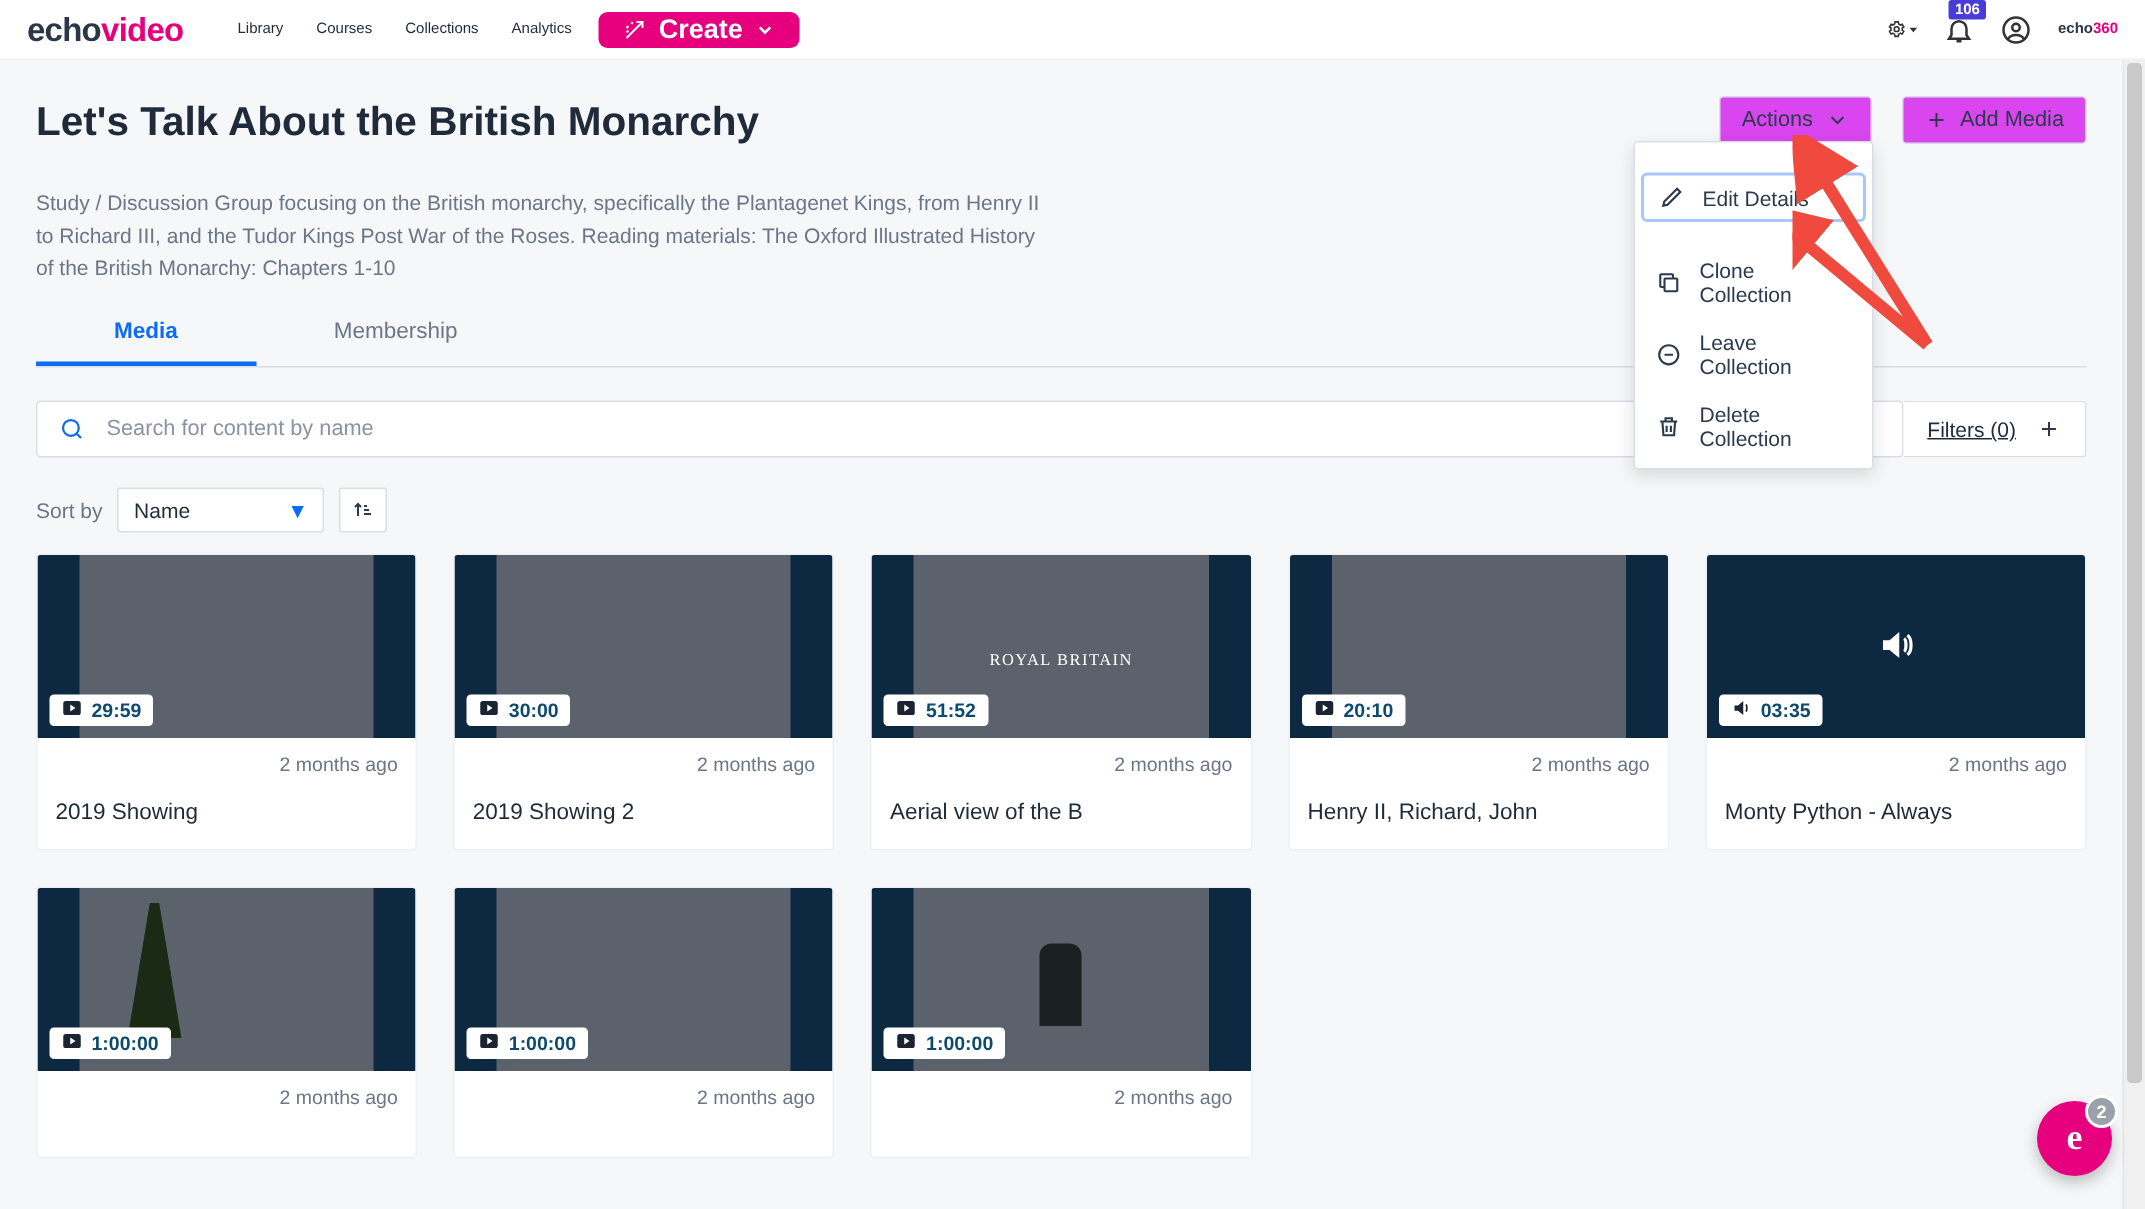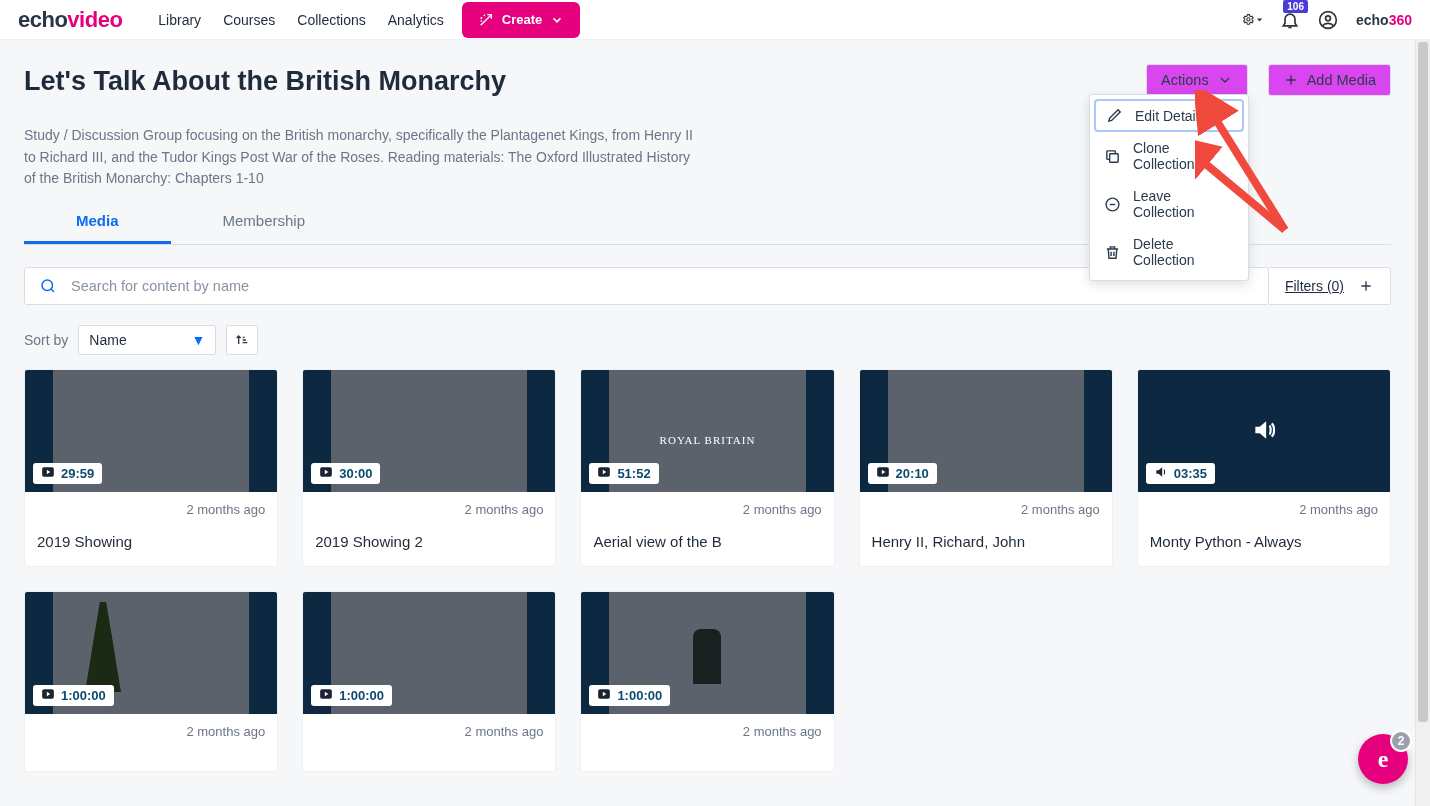--- a/index.html
+++ b/index.html
@@ -12,44 +12,44 @@
     --navy:#0d2942;
   }
   *{box-sizing:border-box}
   html,body{margin:0;padding:0;height:806px;width:1430px;overflow:hidden;font-family:"Segoe UI",Arial,sans-serif;font-size:14px;color:var(--ink);}
   body{background:#fff;display:flex;flex-direction:column}
   
   .topbar{height:40px;display:flex;align-items:center;padding:0 18px;border-bottom:1px solid #eef0f4;background:#fff;flex:none}
   .logo{font-weight:800;font-size:22px;letter-spacing:-.5px}
   .logo .a{color:#2b3646}.logo .b{color:var(--pink)}
   .nav{display:flex;gap:22px;margin-left:36px}
-  .nav a{color:var(--ink);text-decoration:none;font-size:14px;cursor:pointer}
-  .create-btn{margin-left:18px;background:var(--pink);color:#fff;border:none;border-radius:6px;height:36px;padding:0 16px;display:flex;align-items:center;gap:8px;font-weight:600;font-size:13px;cursor:pointer}
+  .nav a{color:var(--ink);text-decoration:none;font-size:10px;cursor:pointer}
+  .create-btn{margin-left:18px;background:var(--pink);color:#fff;border:none;border-radius:6px;height:24px;padding:0 16px;display:flex;align-items:center;gap:8px;font-weight:600;font-size:18px;cursor:pointer}
   .spacer{flex:1}
   .topicons{display:flex;align-items:center;gap:18px}
   .icn{width:20px;height:20px;display:flex;align-items:center;justify-content:flex-end;color:#333;cursor:pointer}
   .bell-wrap{position:relative}
   .badge{position:absolute;top:-10px;right:-8px;background:#4a3dd7;color:#fff;font-size:10px;font-weight:700;padding:1px 4px;border-radius:2px}
-  .brand-mini{font-size:14px;font-weight:700}.brand-mini .a{color:#2b3646}.brand-mini .b{color:var(--pink)}
+  .brand-mini{font-size:10px;font-weight:700}.brand-mini .a{color:#2b3646}.brand-mini .b{color:var(--pink)}
   
   .shell{flex:1;display:flex;min-height:0}
   .scroll-area{flex:1;background:var(--bg);overflow:hidden;position:relative}
   .scrollbar{width:15px;background:#f0f0f0;border-left:1px solid #e5e5e5;position:relative}
   .scroll-thumb{position:absolute;left:2px;right:2px;top:2px;height:680px;background:#c9c9c9;border-radius:3px}
   
   .page{padding:26px 24px 0 24px;position:relative}
   h1{font-size:27px;font-weight:700;margin:0 0 28px 0;color:var(--ink)}
   .desc{color:var(--muted);font-size:14px;line-height:1.55;max-width:680px;margin-bottom:12px}
   .topright-buttons{position:absolute;top:24px;right:24px;display:flex;gap:20px}
   .btn{height:32px;border:1px solid var(--border);background:#d946ef;border-radius:3px;display:flex;align-items:center;gap:8px;padding:0 14px;font-size:14.5px;color:#2b3a4d;cursor:pointer}
   .btn svg{width:16px;height:16px}
   
   .dropdown{position:absolute;top:54px;right:166px;width:160px;background:#fff;border:1px solid var(--border);border-radius:3px;box-shadow:0 4px 12px rgba(0,0,0,.12);padding:4px 0;z-index:20}
   .dd-item{display:flex;align-items:center;gap:12px;padding:8px 14px;font-size:14px;color:#2b3a4d;cursor:pointer}
-  .dd-item.hl{background:#fff;border:2px solid #a7c7ff;border-radius:4px;margin:0 4px;padding:6px 10px}
+  .dd-item.hl{background:#fff;border:2px solid #a7c7ff;border-radius:4px;margin:16px 4px;padding:6px 10px}
   .dd-item svg{width:17px;height:17px;flex:none;stroke:#2b3a4d}
   
   .anno{position:absolute;top:50px;right:100px;z-index:30;pointer-events:none}
   
   .tabs{display:flex;gap:0;border-bottom:1px solid var(--border);margin:0 24px}
   .tab{padding:10px 52px 12px;font-size:15px;color:var(--muted);cursor:pointer;border-bottom:3px solid transparent}
   .tab.active{color:var(--blue);font-weight:600;border-bottom-color:var(--blue)}
   
   .searchrow{display:flex;margin:22px 24px 0;align-items:center}
   .searchbox{flex:1;display:flex;align-items:center;background:#fff;border:1px solid var(--border);border-radius:3px;height:38px;padding:0 14px}

